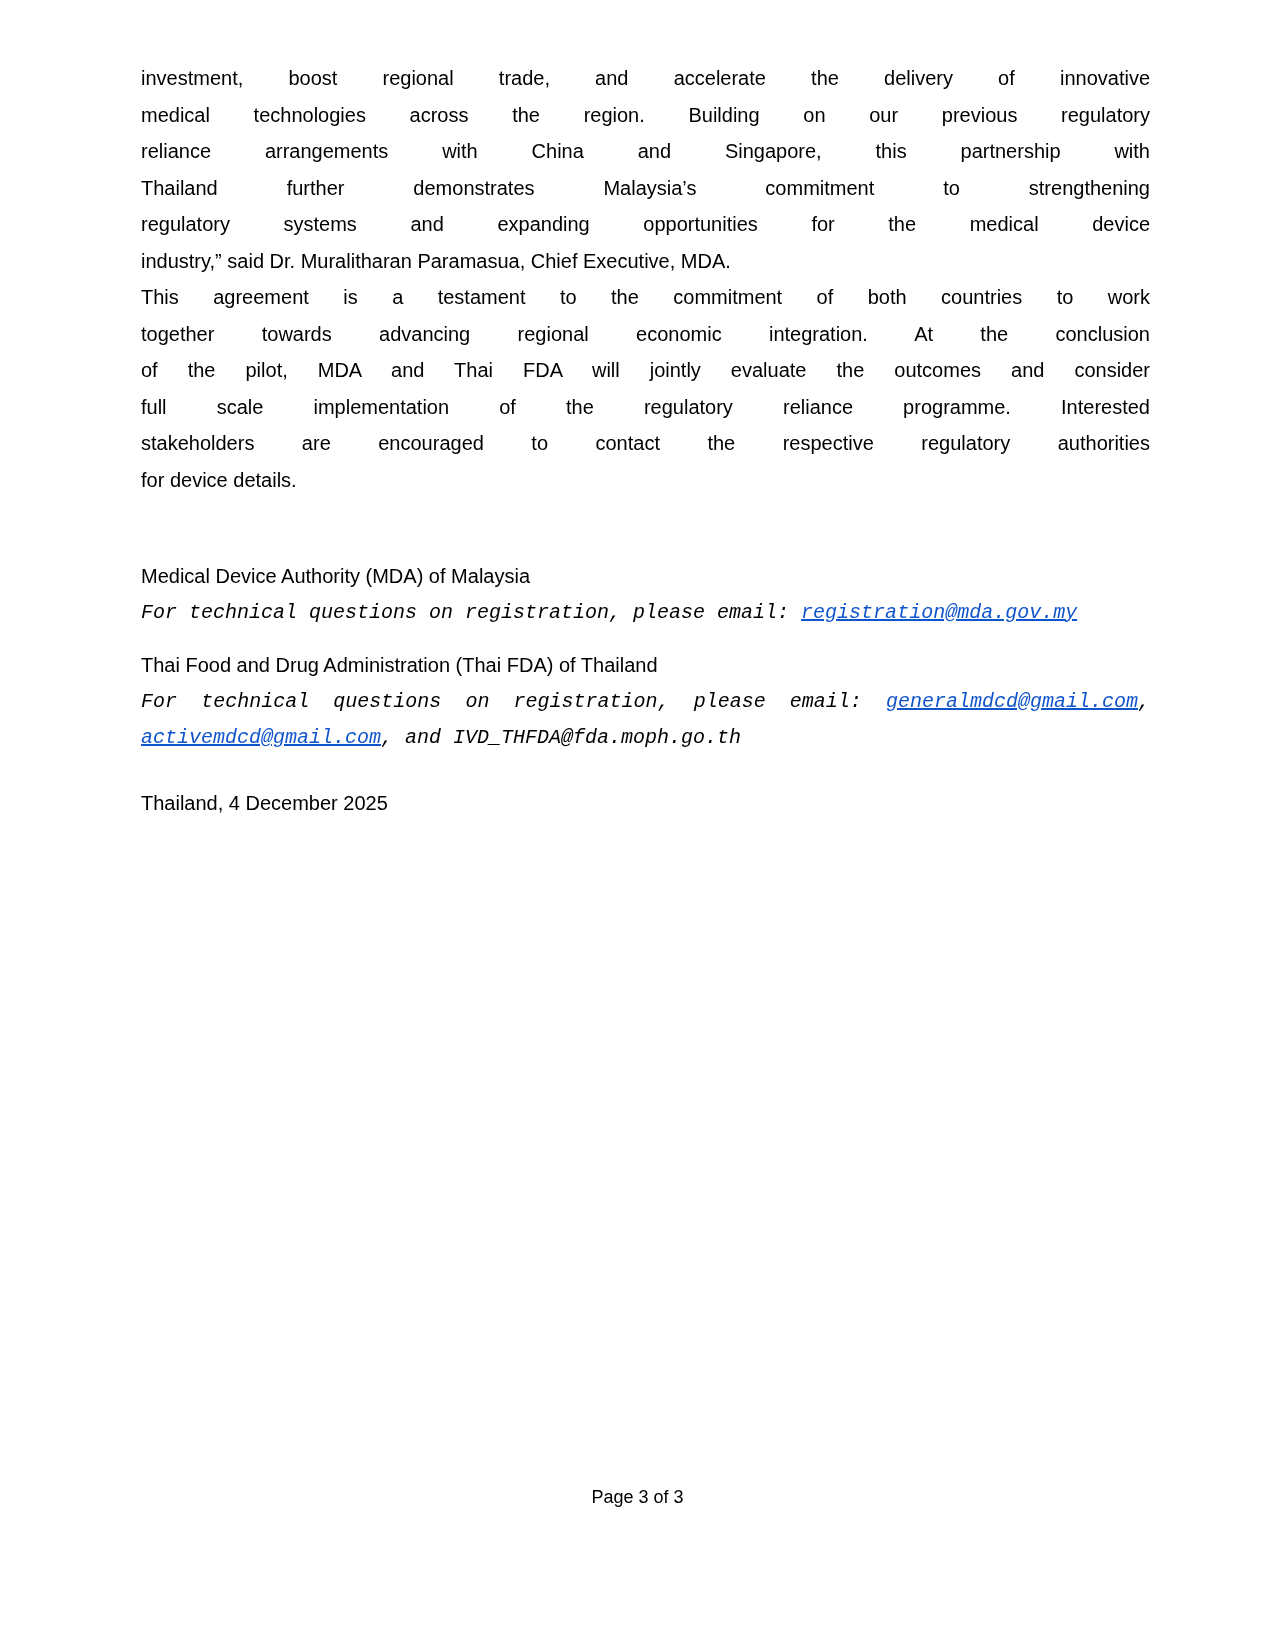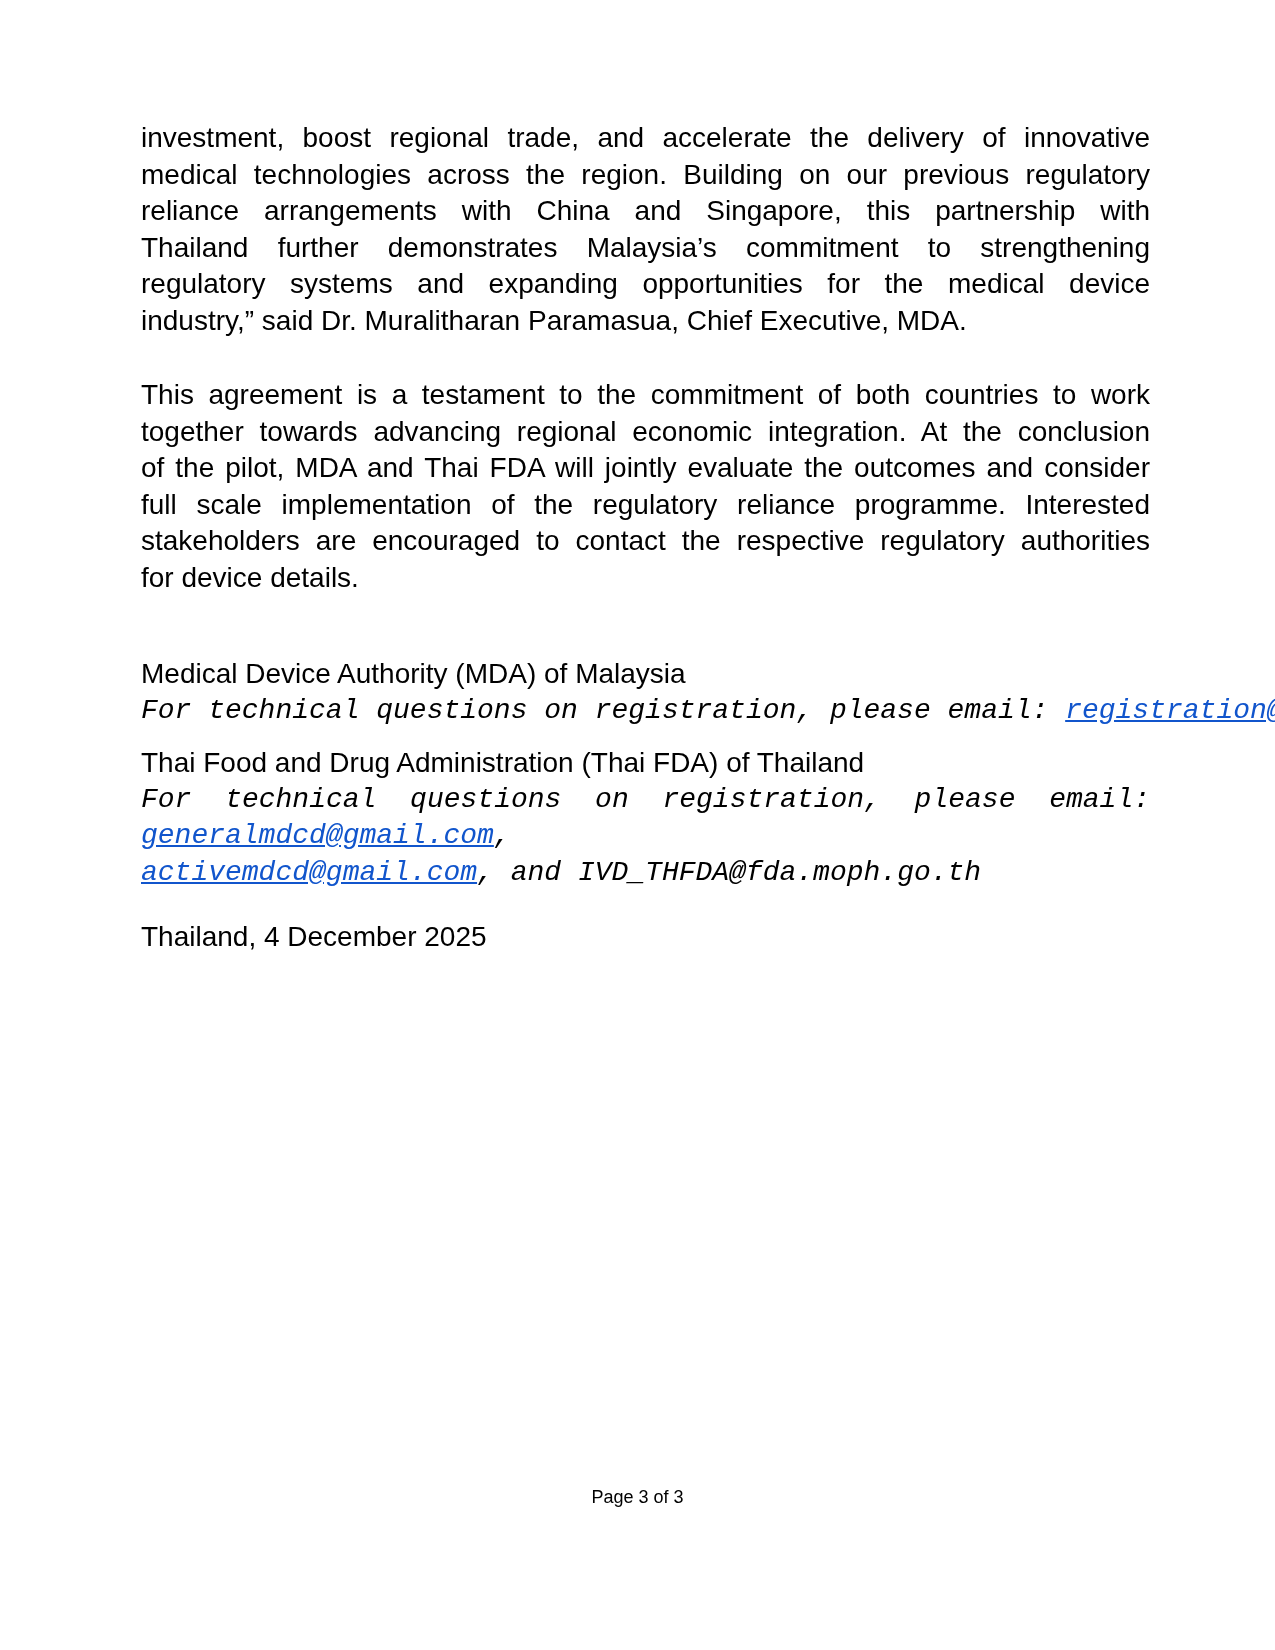--- a/index.html
+++ b/index.html
@@ -14,32 +14,32 @@
     background: #ffffff;
     font-family: "Liberation Sans", sans-serif;
     color: #000000;
     overflow: hidden;
   }
   .content {
     position: absolute;
     left: 141px;
     top: 0;
     width: 1009px;
-    padding-top: 120px;
-    font-size: 28px;
+    padding-top: 60px;
+    font-size: 20px;
     line-height: 36.5px;
   }
   .para { margin: 0; }
   .line { white-space: nowrap; }
   .line.just {
     white-space: normal;
     text-align: justify;
     text-align-last: justify;
   }
-  .p2 { margin-top: 38px; }
+  .p2 { }
   .contact-mda { margin-top: 60px; }
   .contact-thai { margin-top: 16px; }
   .note { font-style: italic; font-family: Liberation Mono, monospace; }
   .doclink {
     color: var(--link-color, #1155CC);
     text-decoration: underline;
   }
   .dateline {
     margin-top: 28px;
     text-align: left;

